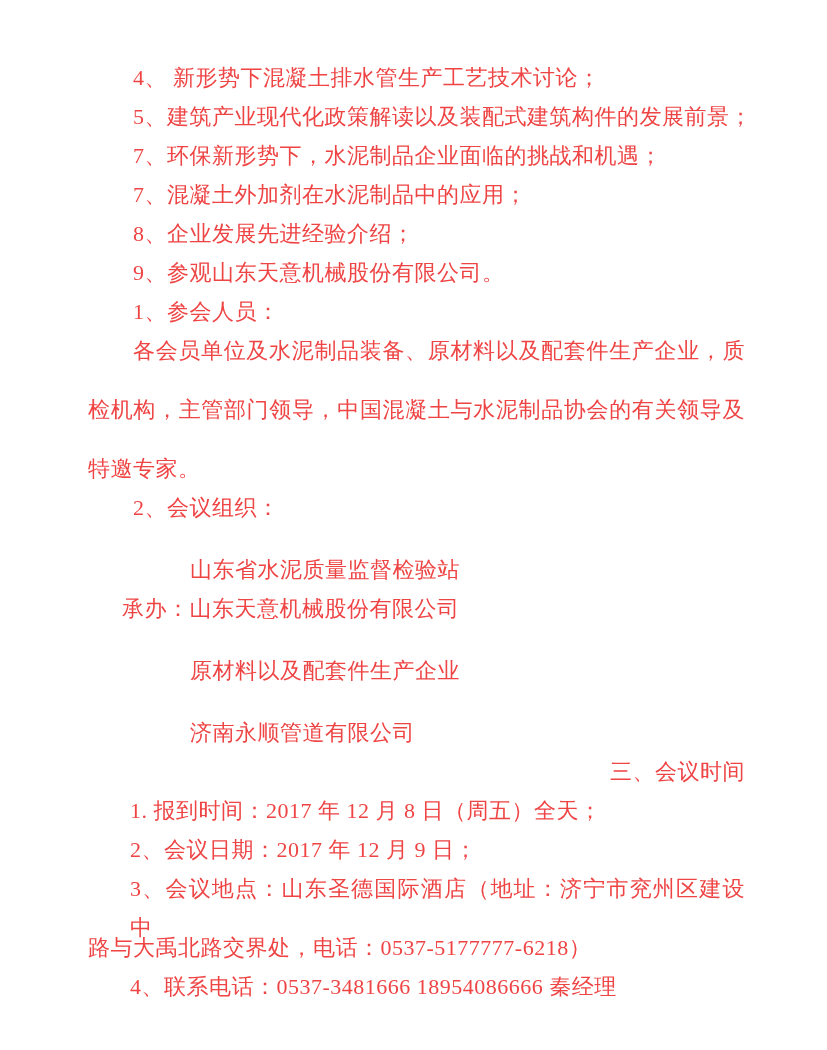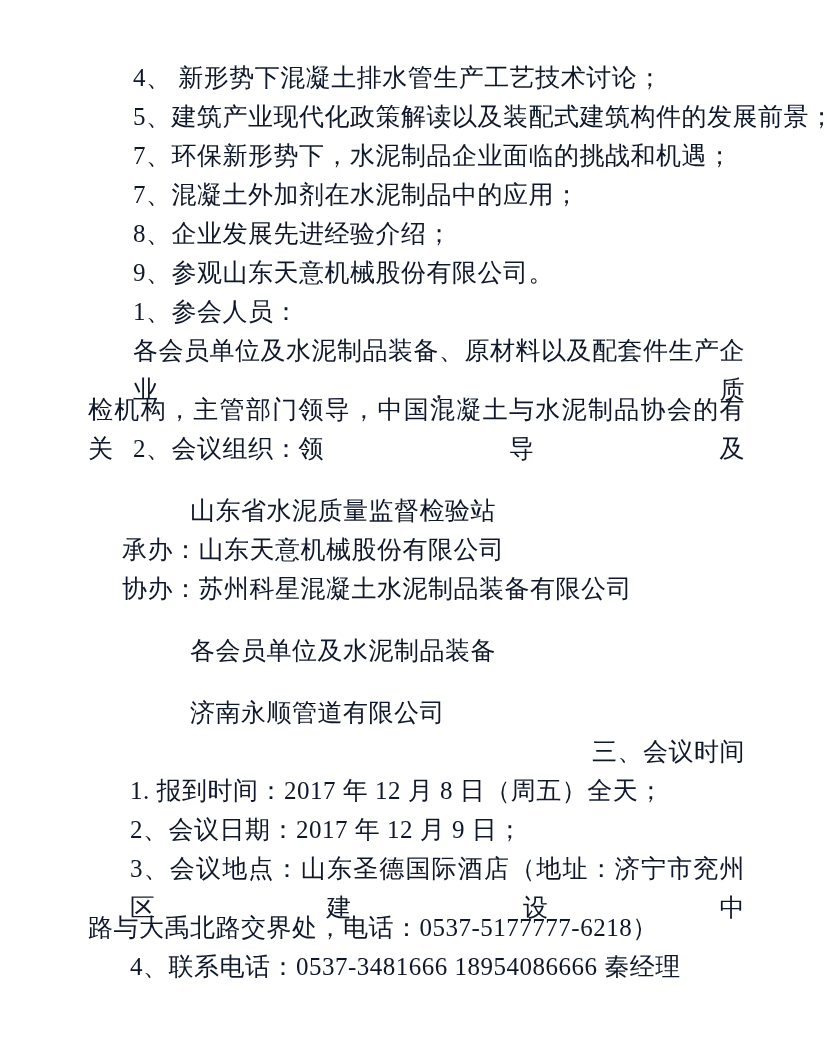--- a/index.html
+++ b/index.html
@@ -11,23 +11,23 @@
   .page {
     position: relative;
     width: 827px; height: 1050px;
     background: #ffffff;
     overflow: hidden;
   }
   .doc {
     position: absolute;
     left: 88px; top: 58px;
     width: 657px;
-    font-size: 25px;
+    font-size: 22px;
     letter-spacing: 0.5px;
-    color: #0f172a;
+    color: #ef4444;
     -webkit-font-smoothing: antialiased;
   }
   .line {
     height: 39px;
     line-height: 39px;
     white-space: nowrap;
   }
   
   .ind-li   { padding-left: 45px; }   
   .ind-org  { padding-left: 34px; }   
@@ -49,25 +49,25 @@
   <div class="doc">
     <div class="line ind-li">4、 新形势下混凝土排水管生产工艺技术讨论；</div>
     <div class="line ind-li">5、建筑产业现代化政策解读以及装配式建筑构件的发展前景；</div>
     <div class="line ind-li">7、环保新形势下，水泥制品企业面临的挑战和机遇；</div>
     <div class="line ind-li">7、混凝土外加剂在水泥制品中的应用；</div>
     <div class="line ind-li">8、企业发展先进经验介绍；</div>
     <div class="line ind-li">9、参观山东天意机械股份有限公司。</div>
     <div class="line ind-li">1、参会人员：</div>
     <div class="line ind-li just">各会员单位及水泥制品装备、原材料以及配套件生产企业，质</div>
     <div class="line flush just">检机构，主管部门领导，中国混凝土与水泥制品协会的有关领导及</div>
+    <div class="line flush">特邀专家。</div>
     <div class="line ind-li">2、会议组织：</div>
     <div class="line ind-orgc">山东省水泥质量监督检验站</div>
     <div class="line ind-org">承办：山东天意机械股份有限公司</div>
-    <div class="line ind-org">协办：苏州科星混凝土水泥制品装备有限公司</div>
-    <div class="line ind-orgc">各会员单位及水泥制品装备</div>
+    <div class="line ind-orgc">原材料以及配套件生产企业</div>
     <div class="line ind-orgc">济南永顺管道有限公司</div>
     <div class="line ind-sec">三、会议时间</div>
     <div class="line ind-n3">1. 报到时间：2017 年 12 月 8 日（周五）全天；</div>
     <div class="line ind-n3">2、会议日期：2017 年 12 月 9 日；</div>
     <div class="line ind-n3 just">3、会议地点：山东圣德国际酒店（地址：济宁市兖州区建设中</div>
     <div class="line flush">路与大禹北路交界处，电话：0537-5177777-6218）</div>
     <div class="line ind-n3">4、联系电话：0537-3481666 18954086666 秦经理</div>
   </div>
 </div>
 

